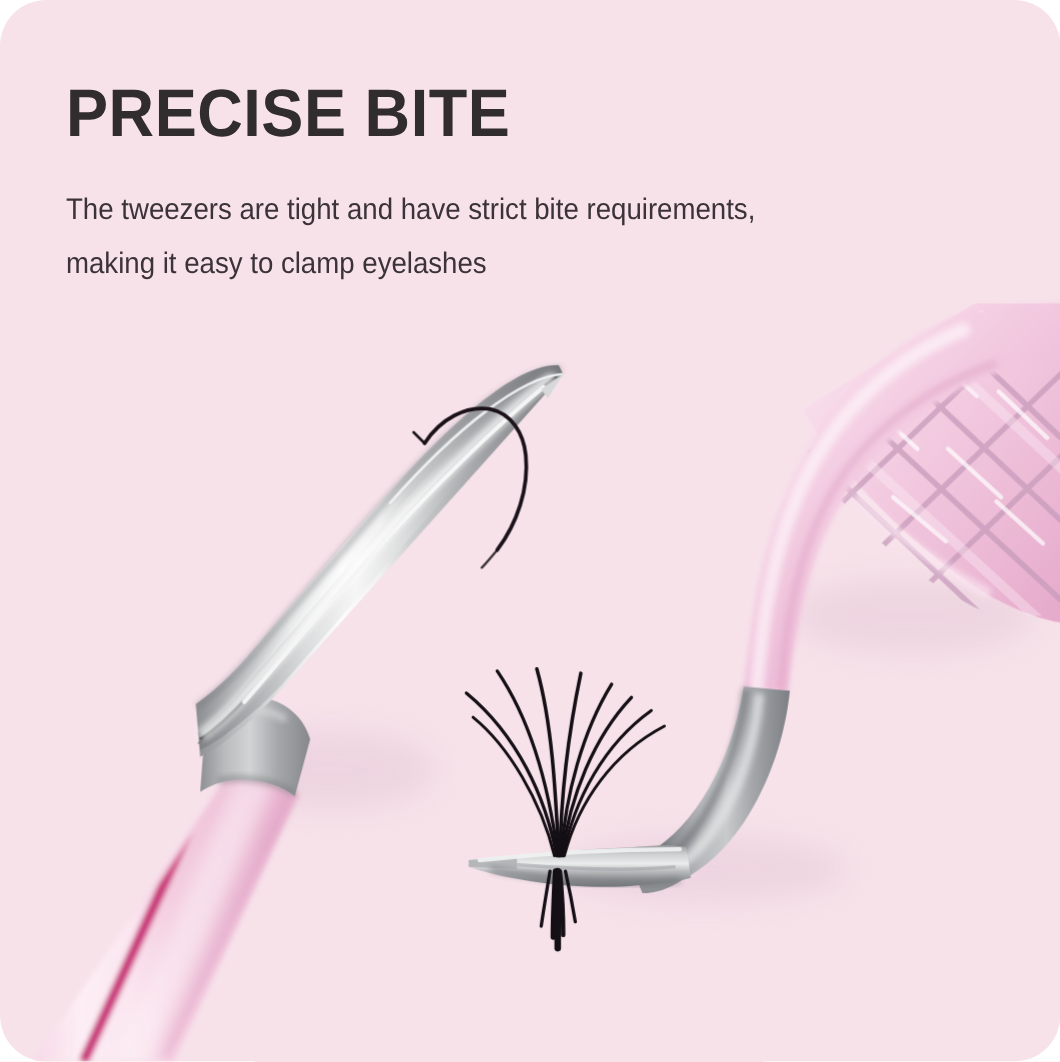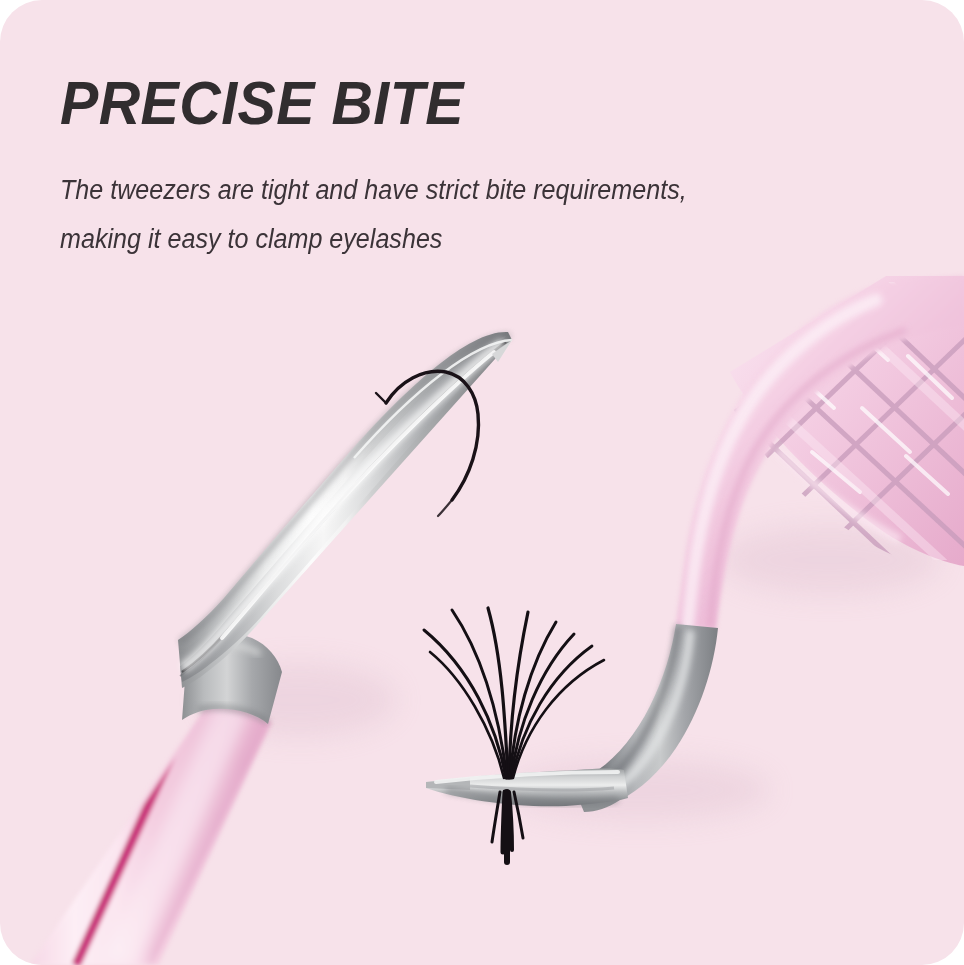--- a/index.html
+++ b/index.html
@@ -25,21 +25,20 @@
     overflow: hidden;
   }
 
   
   #text-block {
     position: absolute;
     left: 60px;
     top: 72px;
     width: 780px;
     z-index: 40;
-    font-style: italic;
   }
   #headline {
     margin: 0;
     font-family: "Liberation Sans Narrow", "Liberation Sans", sans-serif;
     font-size: 61px;
     font-weight: 700;
     letter-spacing: 0.5px;
     line-height: 1.02;
     color: #312d2f;
     transform: scaleX(0.94);

